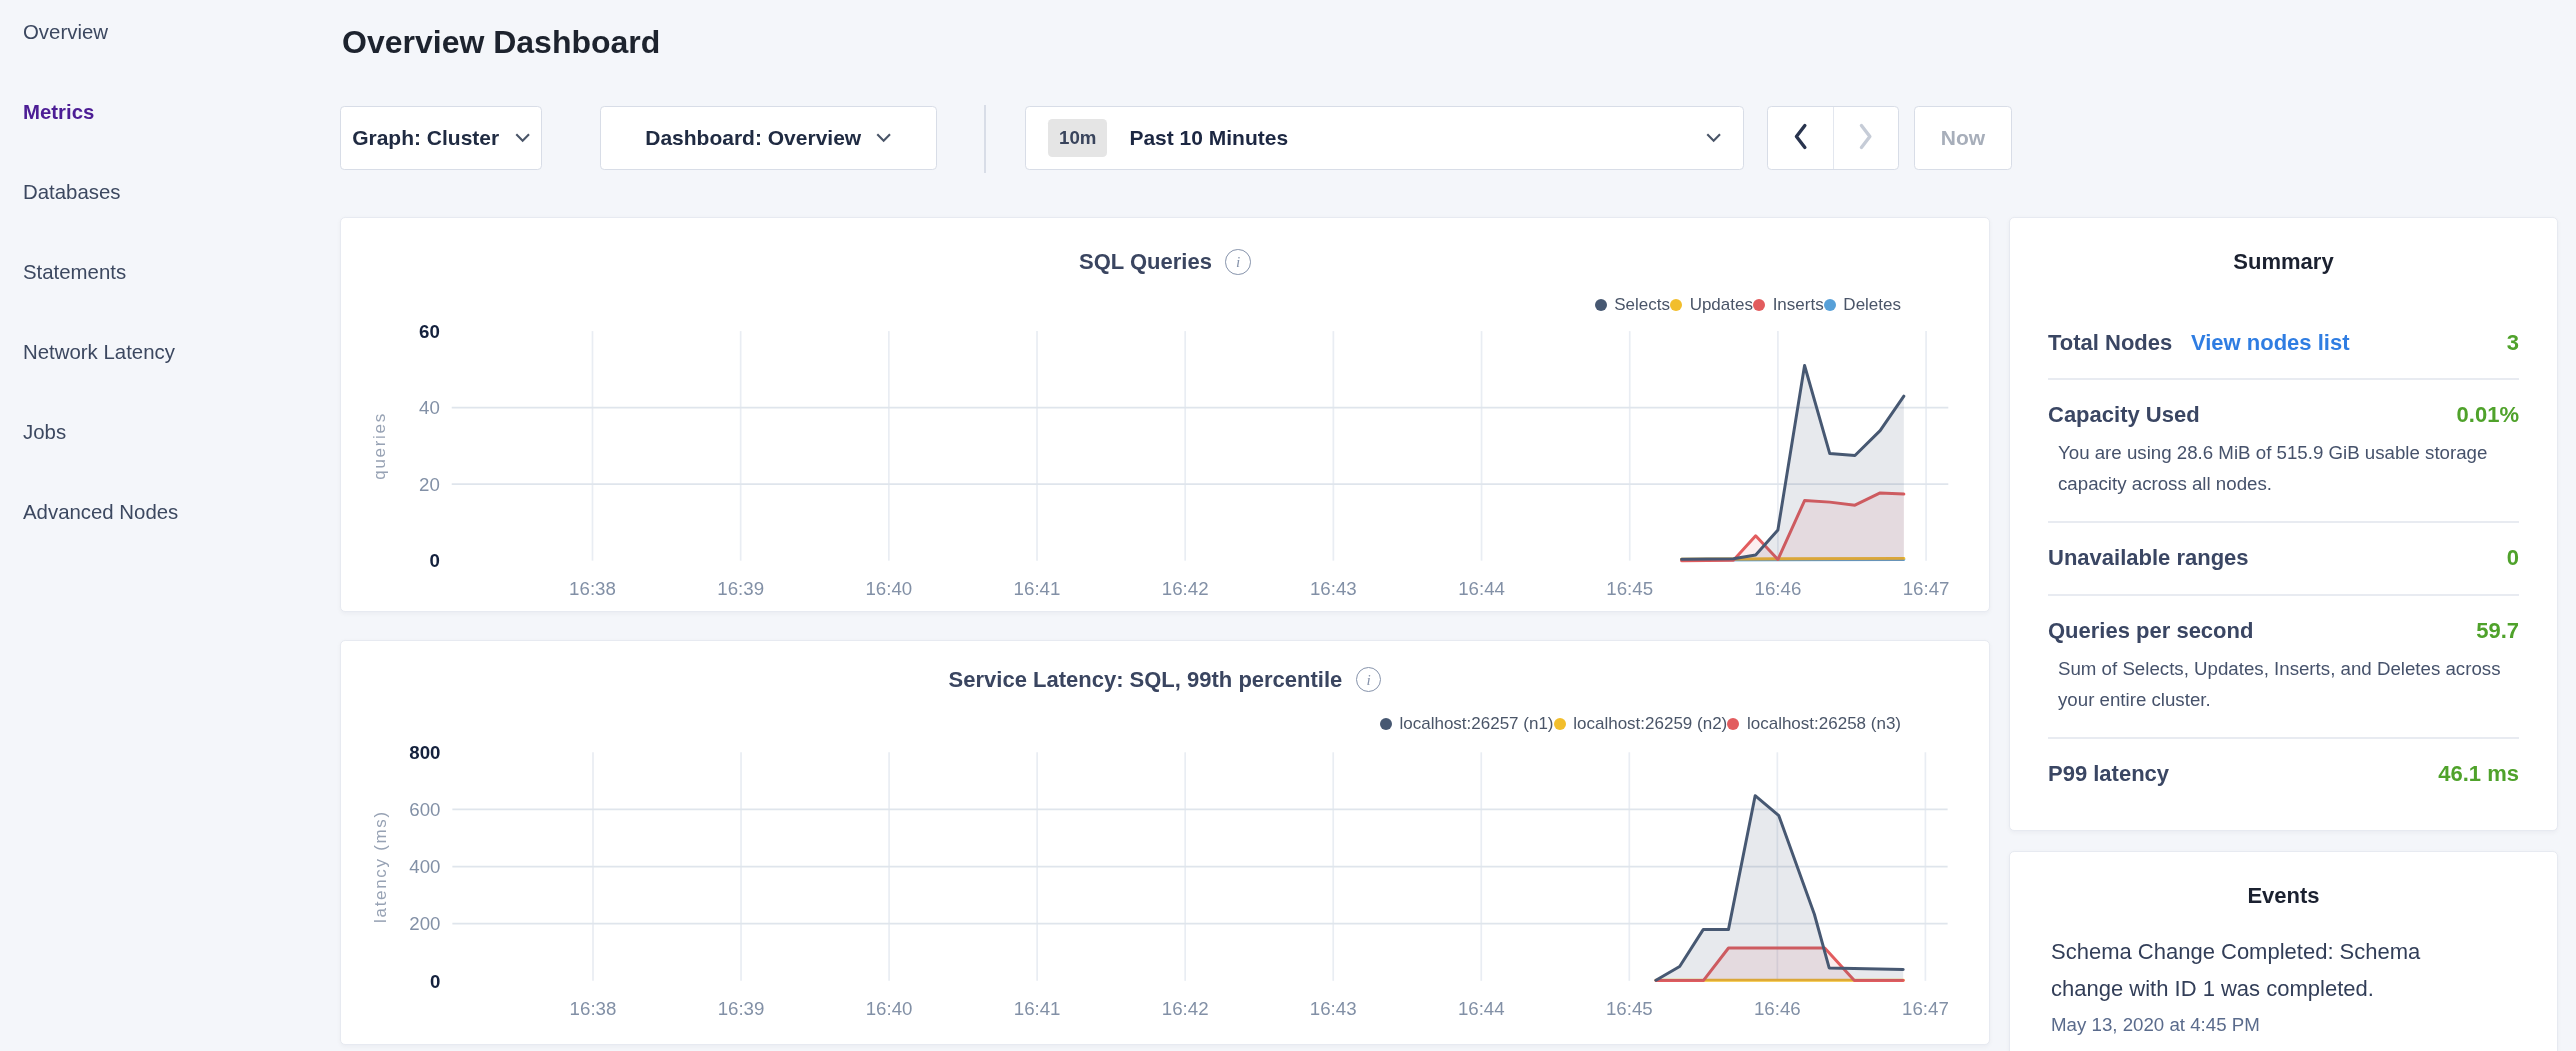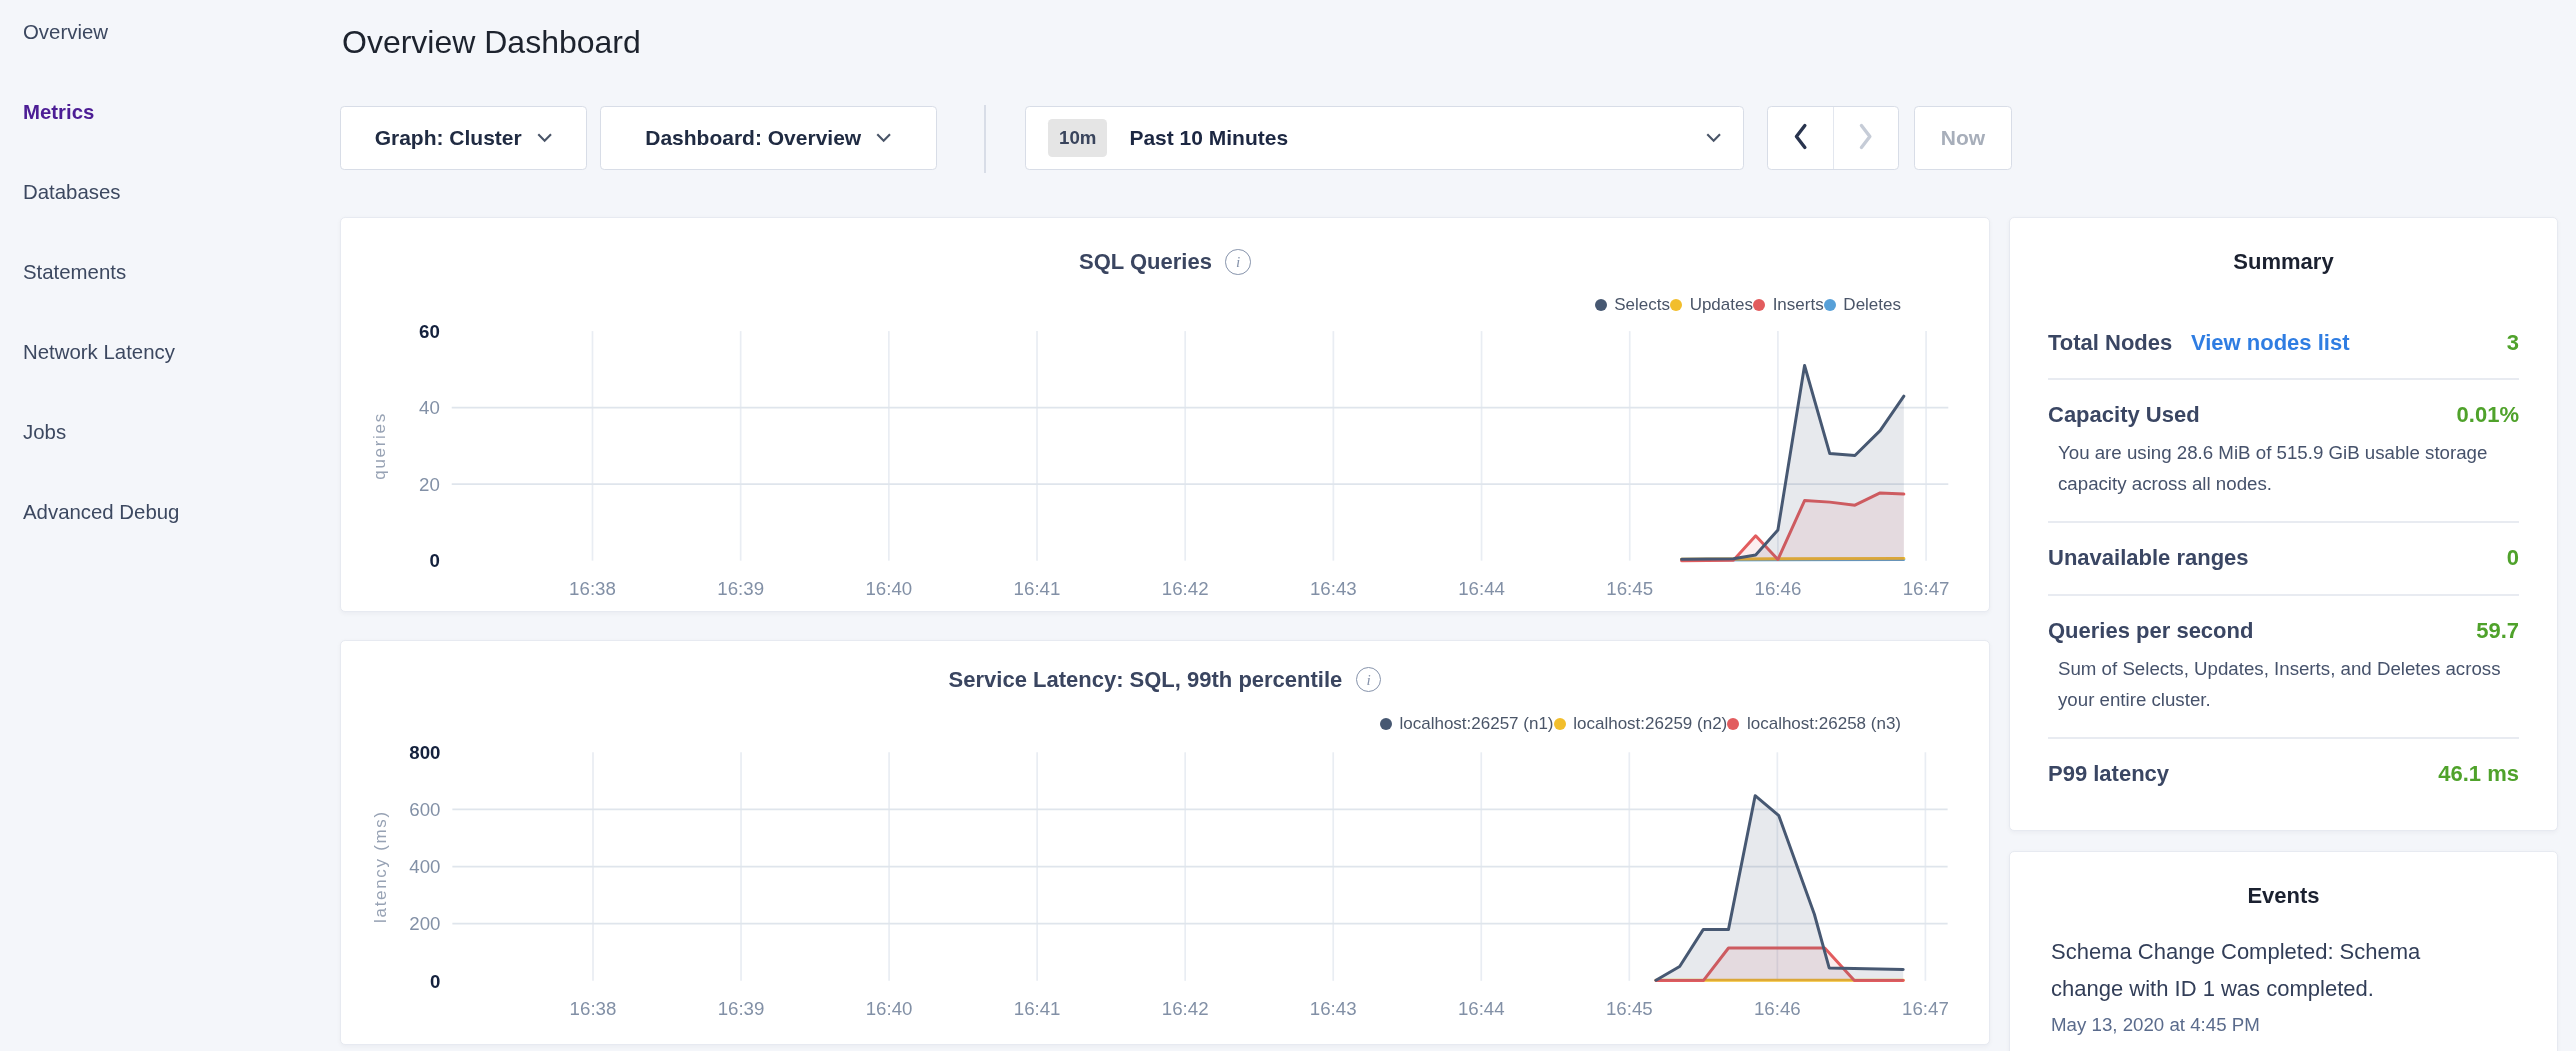--- a/index.html
+++ b/index.html
@@ -6,27 +6,27 @@
   #app{
     position:relative;width:2576px;height:1051px;overflow:hidden;
     background:#f4f6fa;font-family:"Liberation Sans",sans-serif;
     color:#242f45;-webkit-font-smoothing:antialiased;
   }
   
   .sidebar{position:absolute;left:23px;top:19.6px;display:flex;flex-direction:column;gap:56px;}
   .nav-item{font-size:20.4px;font-weight:500;color:#3c4860;height:24px;line-height:24px;cursor:pointer;white-space:nowrap;}
   .nav-item.active{color:#4c1d95;font-weight:700;}
   
-  .page-title{position:absolute;left:342px;top:24px;font-size:32px;font-weight:400;color:#1d232e;margin:0;}
+  .page-title{position:absolute;left:342px;top:24px;font-size:32px;font-weight:700;color:#1d232e;margin:0;}
   
   .ctl{position:absolute;top:106px;height:64px;background:#fff;border:1.7px solid #d8dde7;border-radius:4.3px;
        box-sizing:border-box;display:flex;align-items:center;justify-content:center;cursor:pointer;}
   .ctl-label{font-size:21px;font-weight:600;color:#202b42;}
   .chev{margin-left:15.3px;display:inline-flex;}
-  #graph-dd{left:340px;width:247px;}
+  #graph-dd{left:340px;width:202px;}
   #dash-dd{left:600px;width:337px;}
   .vdivider{position:absolute;left:984px;top:105px;width:1.7px;height:68px;background:#d8dde7;}
   #time-sel{left:1025px;width:719px;justify-content:flex-start;padding:0 22px;}
   .time-badge{background:#e5e5e5;border-radius:4.3px;padding:7.7px 11px;font-size:18.7px;font-weight:700;color:#39445c;}
   .time-label{margin-left:22px;font-size:21px;font-weight:700;color:#1c2742;}
   #time-sel .chev{margin-left:auto;}
   .arrow-group{position:absolute;left:1767px;top:106px;width:132px;height:64px;background:#fff;
        border:1.7px solid #d8dde7;border-radius:4.3px;box-sizing:border-box;display:flex;}
   .arrow-btn{flex:1;display:flex;align-items:center;justify-content:center;cursor:pointer;}
   .arrow-btn + .arrow-btn{border-left:1.7px solid #e3e7ef;}
@@ -73,21 +73,21 @@
 
 <div id="app">
 
   <nav class="sidebar" id="sidebar">
       <div class="nav-item">Overview</div>
       <div class="nav-item active">Metrics</div>
       <div class="nav-item">Databases</div>
       <div class="nav-item">Statements</div>
       <div class="nav-item">Network Latency</div>
       <div class="nav-item">Jobs</div>
-      <div class="nav-item">Advanced Debug</div>
+      <div class="nav-item">Advanced Nodes</div>
     </nav>
 
   <h1 class="page-title">Overview Dashboard</h1>
 
   <div class="ctl" id="graph-dd">
     <span class="ctl-label">Graph: Cluster</span>
     <span class="chev">
       <svg width="15.3" height="9.4" viewBox="0 0 18 11">
           <polyline points="1.5,1.5 9,9 16.5,1.5" fill="none" stroke="#4a5568" stroke-width="2.5"></polyline>
         </svg>

